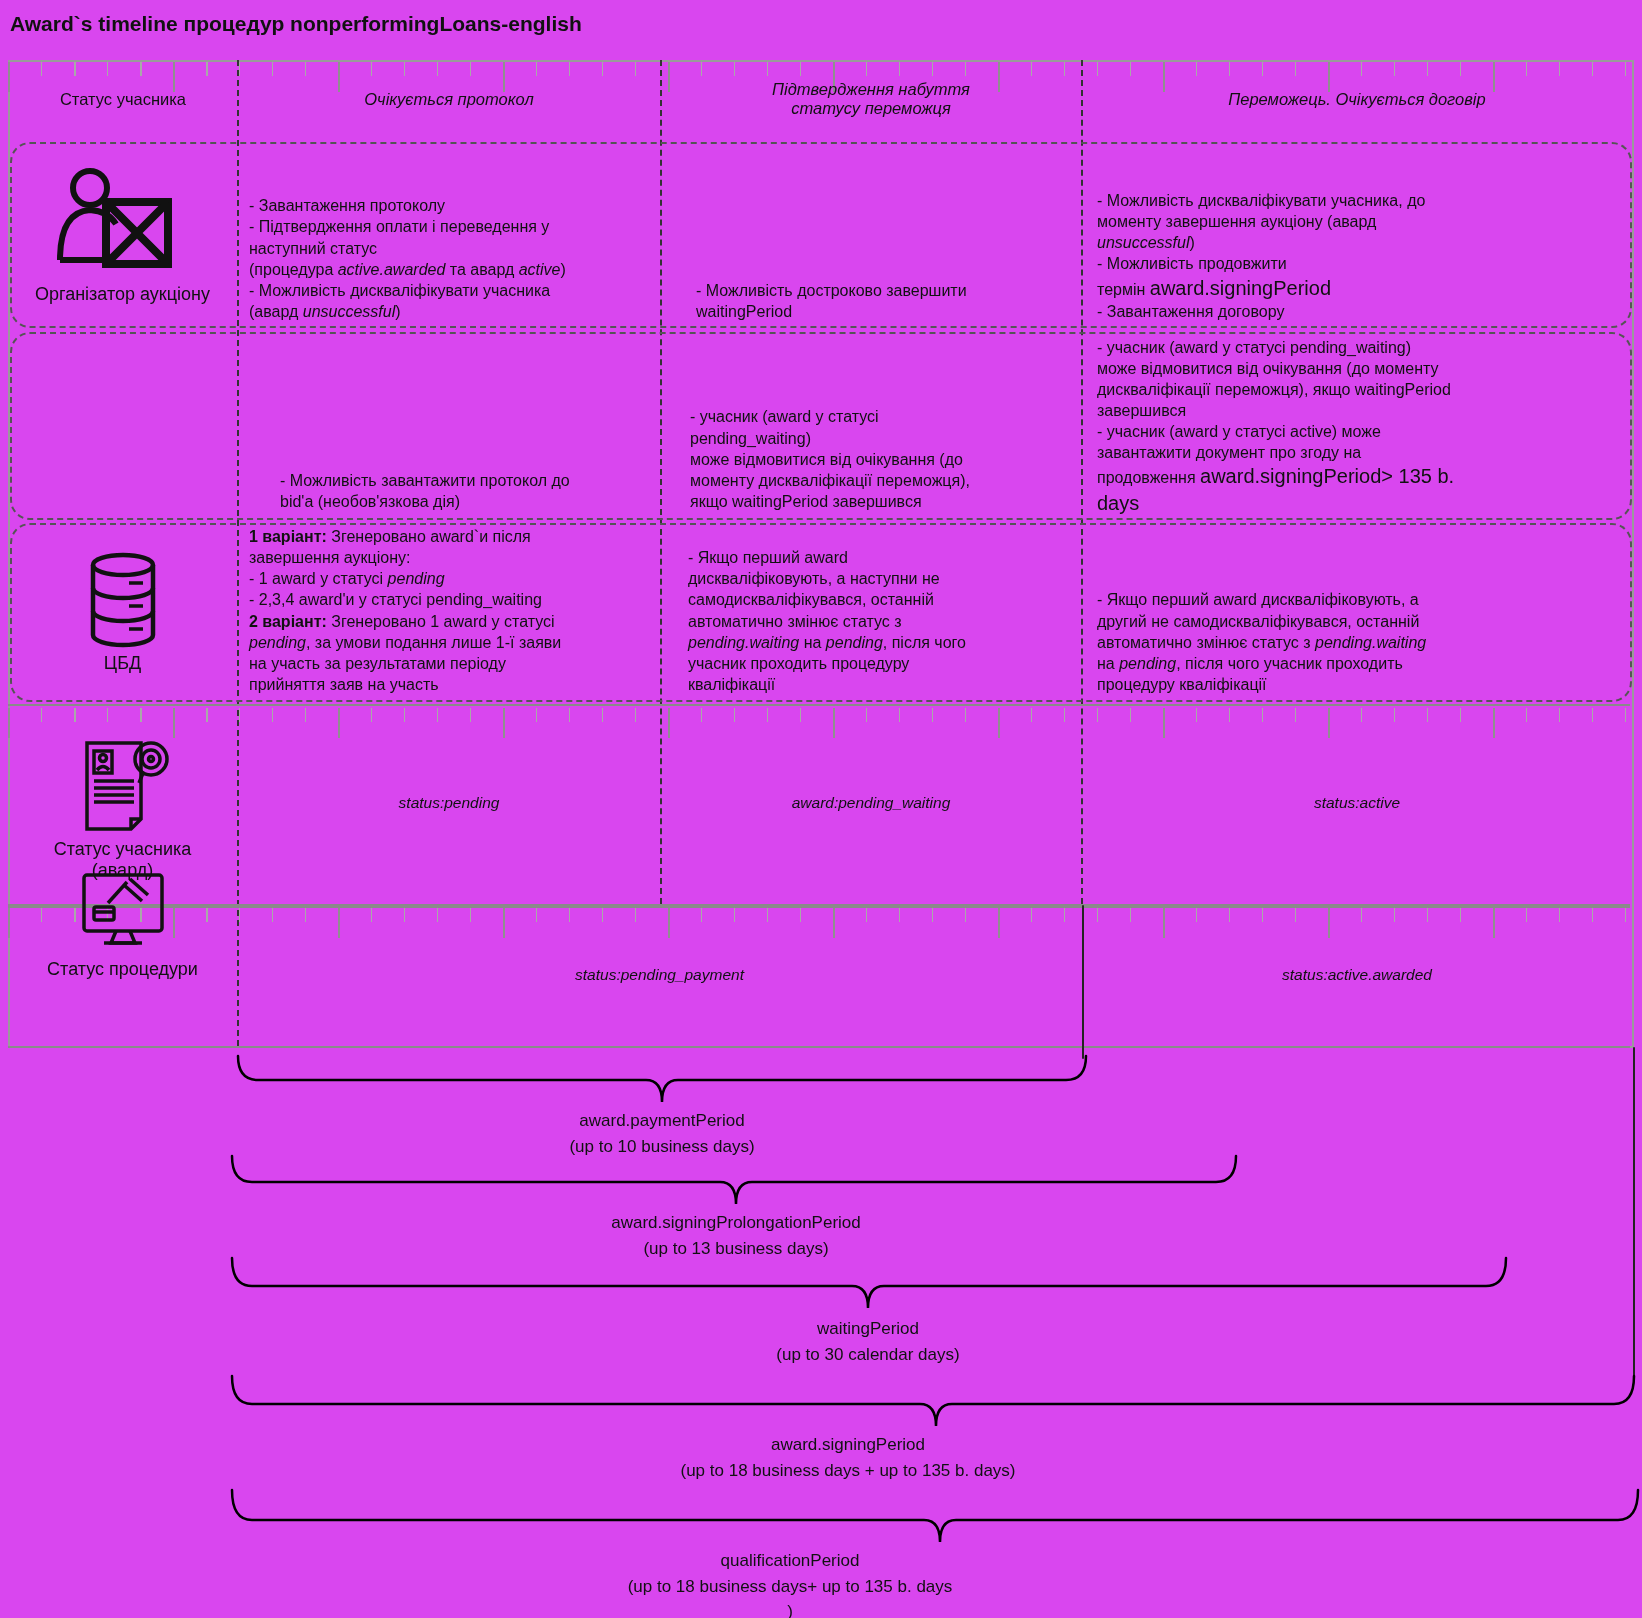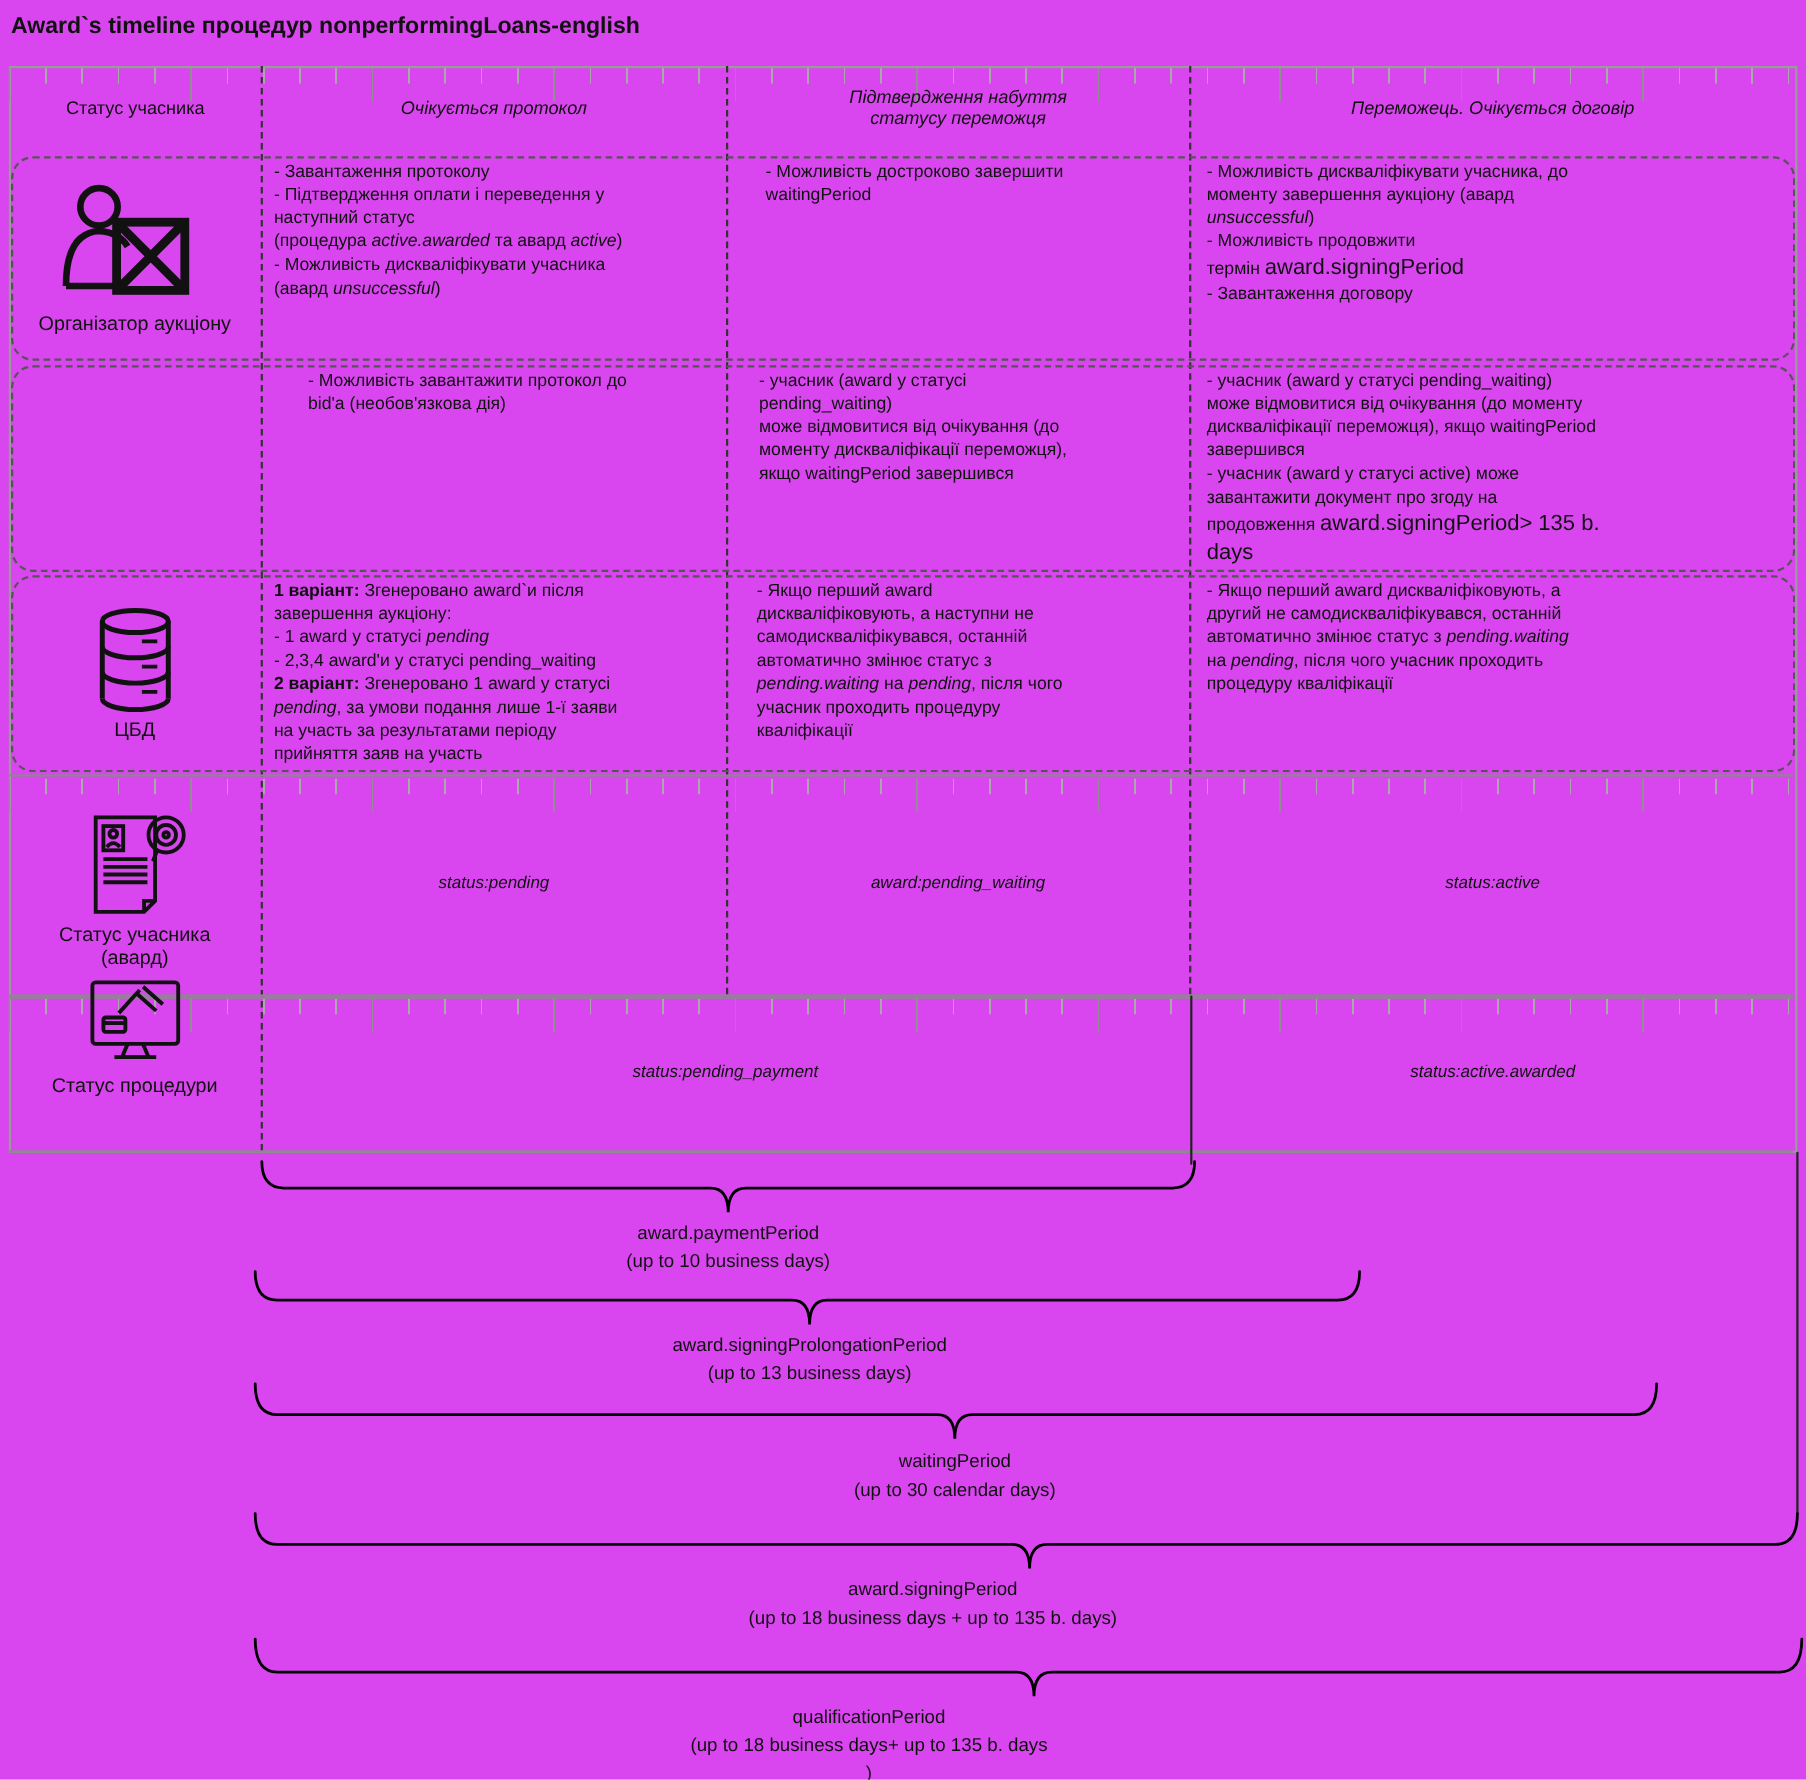--- a/index.html
+++ b/index.html
@@ -8,21 +8,21 @@
   .title{position:absolute;left:10px;top:12px;font-size:21px;font-weight:700;}
   .table{position:absolute;left:8px;top:60px;width:1622px;height:984px;border:2px solid #9a9a9a;}
   .ticks{position:absolute;left:8px;width:1626px;height:30px;pointer-events:none;
     background-image:
       repeating-linear-gradient(90deg,#8f8f8f 0 1.5px,transparent 1.5px 165px),
       repeating-linear-gradient(90deg,#a9a9a9 0 1.5px,transparent 1.5px 33px);
     background-size:100% 30px,100% 14px;background-repeat:no-repeat;}
   .sep{position:absolute;border-left:2px dashed #333;width:0;}
   .dashbox{position:absolute;left:10px;width:1618px;border:2px dashed #555;border-radius:20px;}
   .solidbox{position:absolute;left:8px;width:1622px;border-top:2px solid #8a8a8a;border-bottom:2px solid #8a8a8a;}
-  .cell{position:absolute;display:flex;align-items:flex-start;font-size:16px;line-height:1.32;}
+  .cell{position:absolute;display:flex;align-items:flex-end;font-size:16px;line-height:1.32;}
   .cell .inner{width:100%;}
   .hdr{position:absolute;display:flex;align-items:center;justify-content:center;text-align:center;
        font-size:16.5px;}
   .it{font-style:italic;}
   .prelines{white-space:pre-line;}
   .iconcell{position:absolute;display:flex;flex-direction:column;align-items:center;justify-content:center;text-align:center;}
   .rowlabel{font-size:18px;margin-top:2px;}
   .statustxt{position:absolute;display:flex;align-items:center;justify-content:center;
              font-size:15.5px;font-style:italic;text-align:center;}
   .seg-b{font-weight:700;}
@@ -138,21 +138,21 @@
         </g>
       </svg>
     </span>
     <div class="rowlabel prelines">Статус учасника
 (авард)</div>
   </div>
   <div class="statustxt" style="left:240px;top:706px;width:418px;height:194px;">status:pending</div>
   <div class="statustxt" style="left:663px;top:706px;width:416px;height:194px;">award:pending_waiting</div>
   <div class="statustxt" style="left:1084px;top:706px;width:546px;height:194px;">status:active</div>
 
-  <div class="iconcell" style="left:10px;top:884px;width:225px;height:118px;">
+  <div class="iconcell" style="left:10px;top:866px;width:225px;height:118px;">
     <span class="icon">
       <svg width="118" height="86" viewBox="0 0 118 86">
         <g fill="none" stroke="#111" stroke-width="3.5">
           <rect x="20" y="4" width="78" height="56" rx="3"></rect>
           <path d="M52,60 L47,72 H71 L66,60"></path>
           <path d="M40,72 H78"></path>
           <path d="M60,14 L78,30 M66,8 L84,24"></path>
           <path d="M63,11 L44,32"></path>
           <rect x="30" y="36" width="20" height="13" rx="2"></rect>
           <path d="M30,41 H50"></path>

